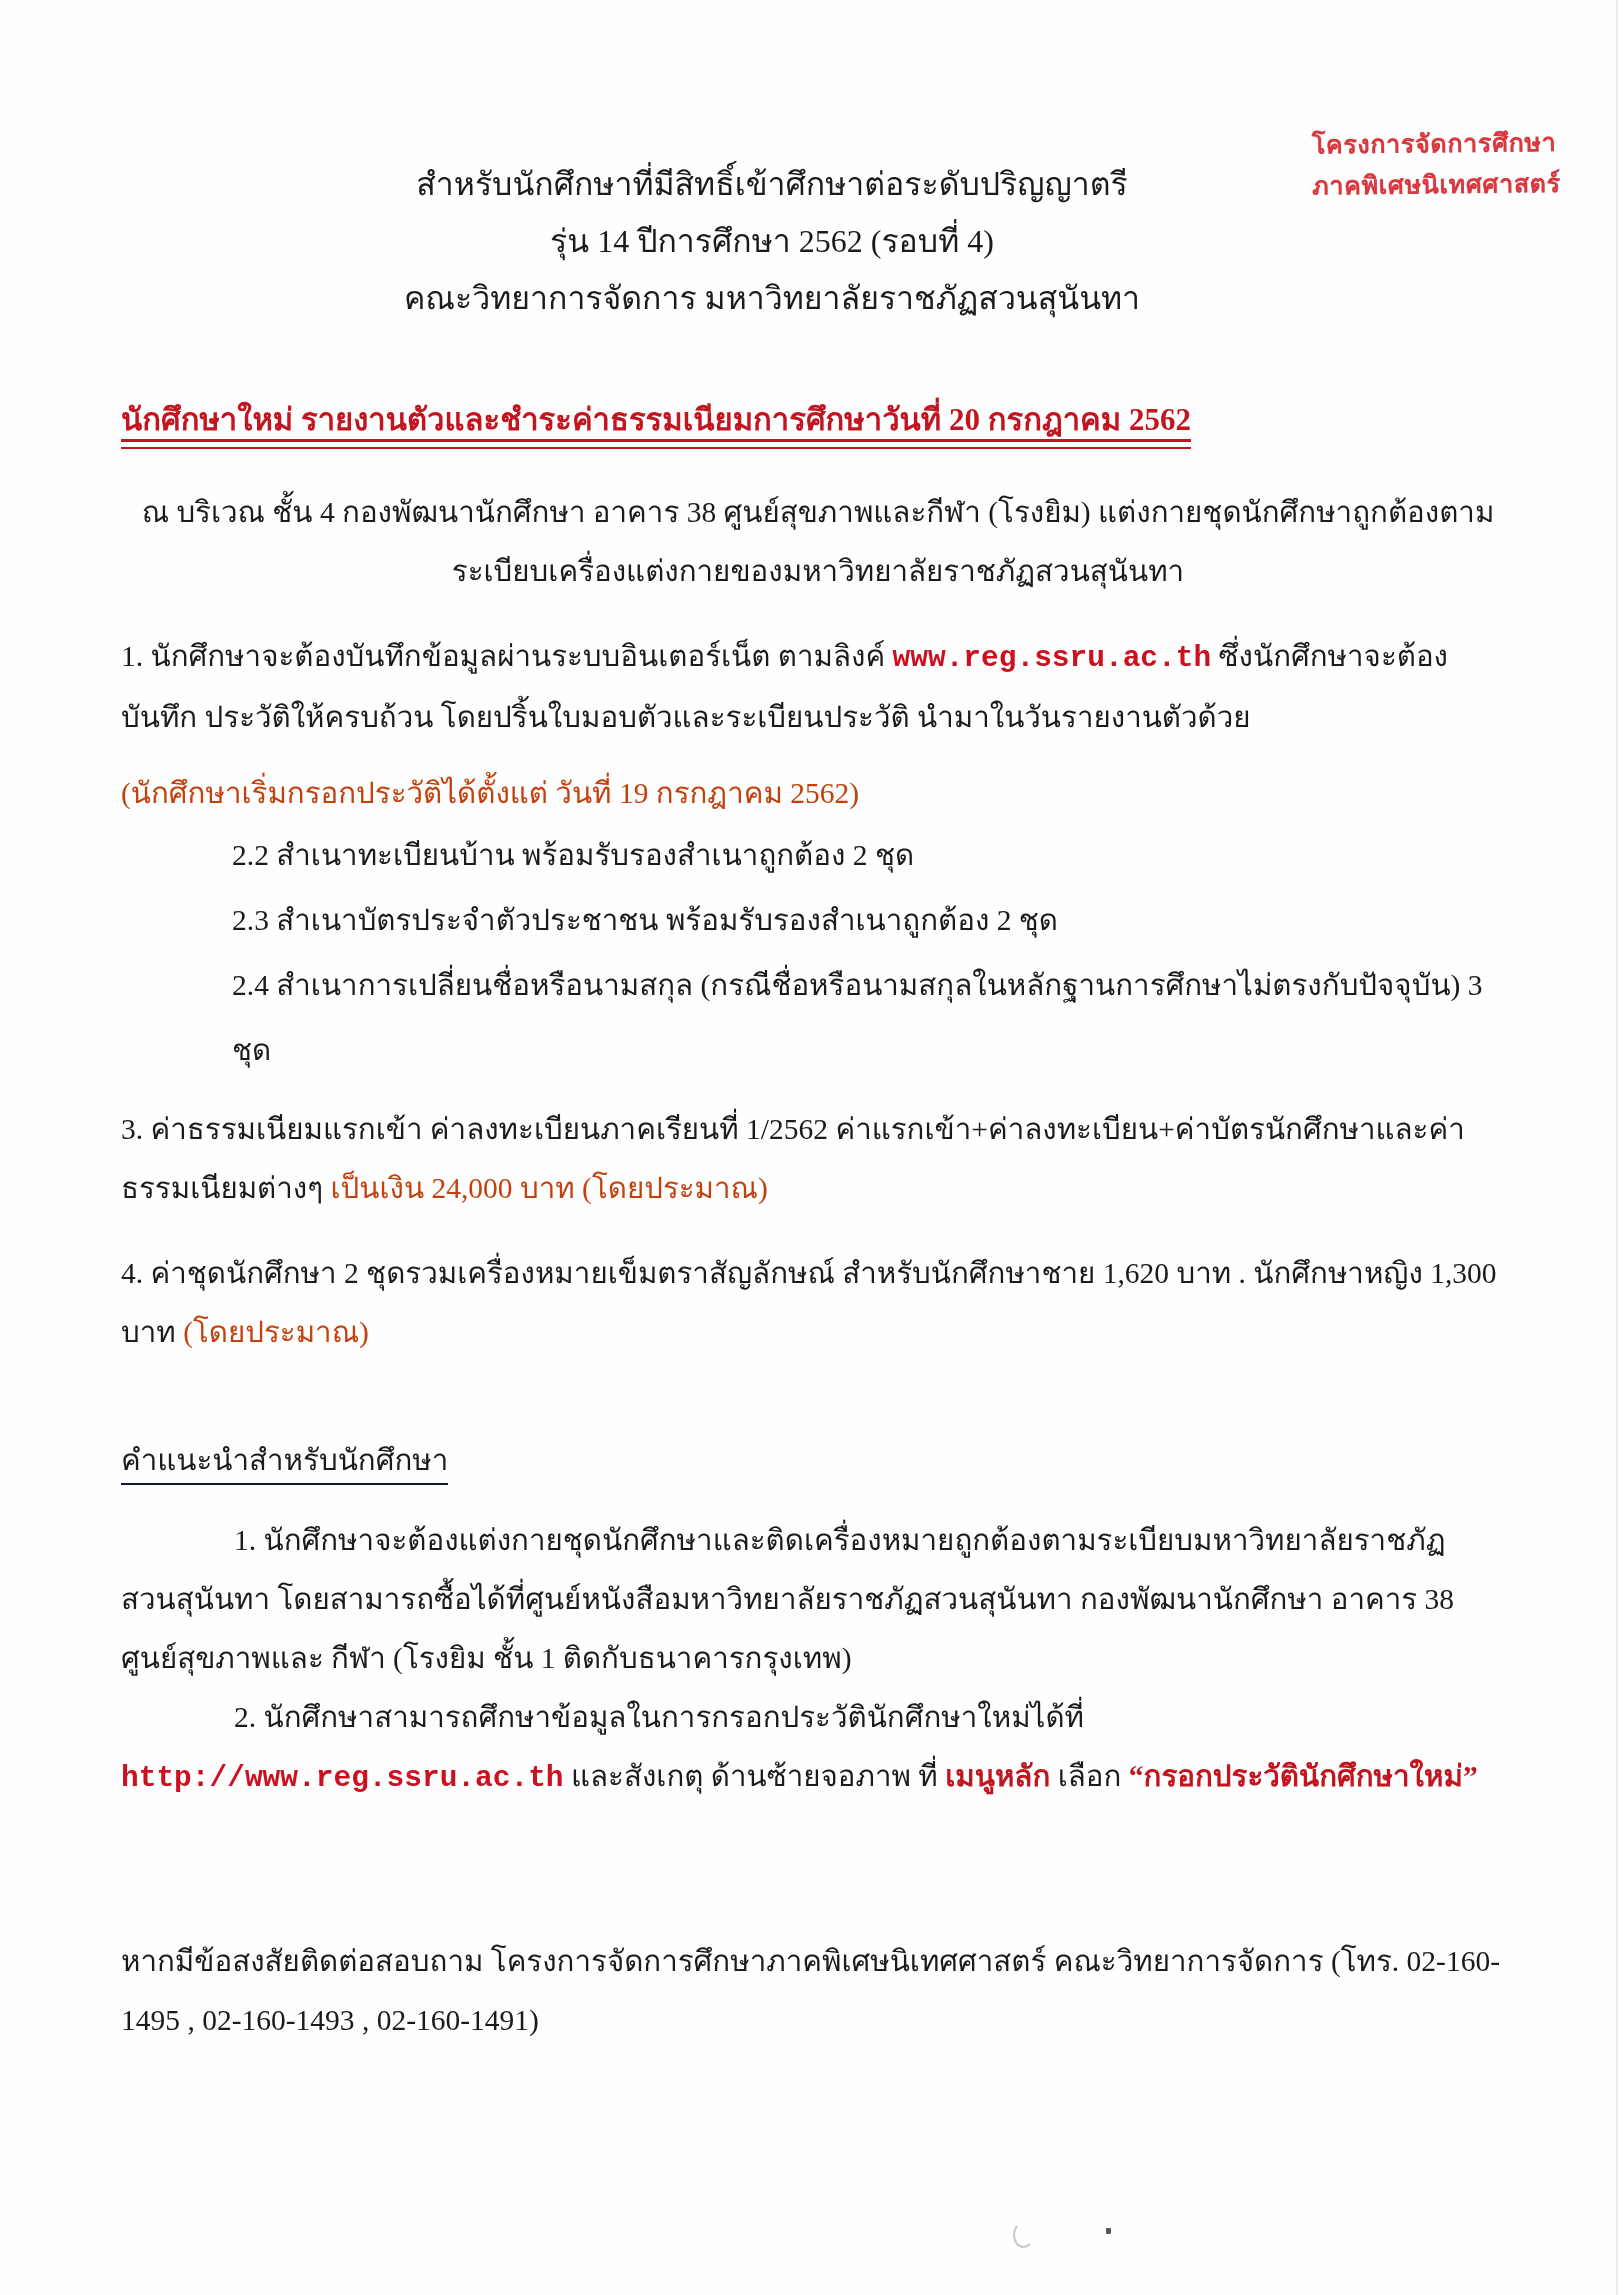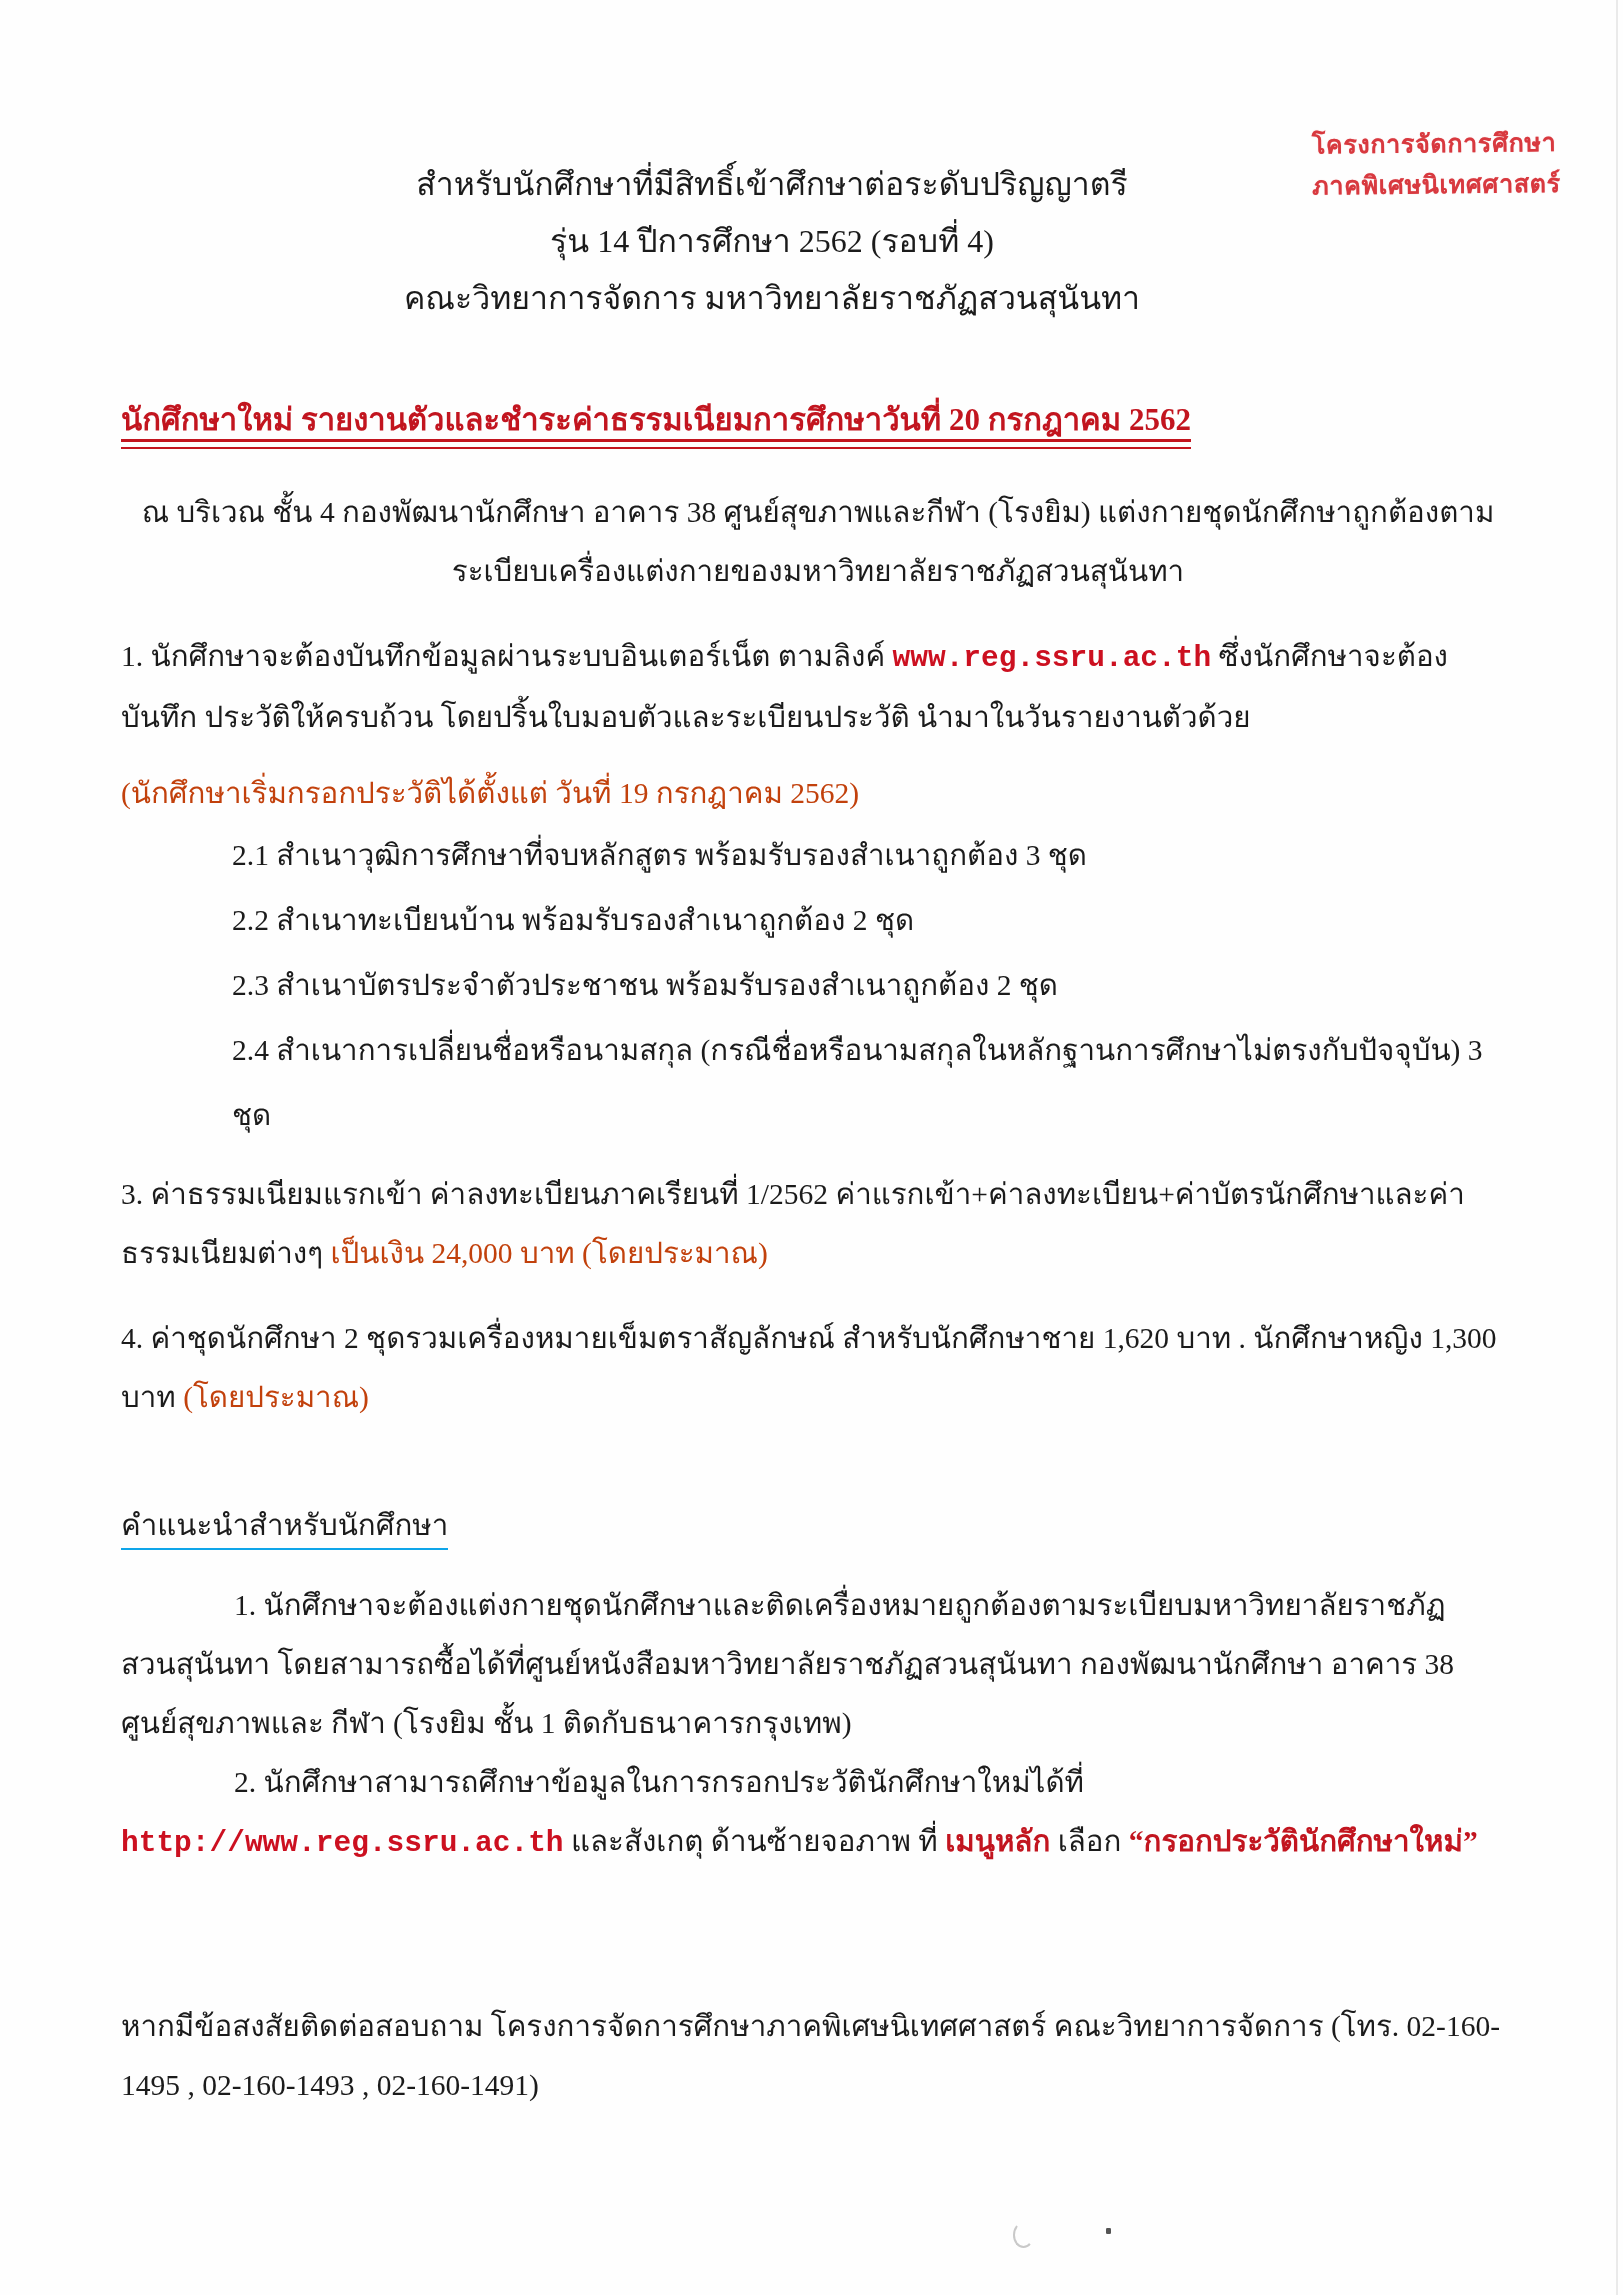--- a/index.html
+++ b/index.html
@@ -129,21 +129,21 @@
 
   .indent { text-indent: 113px; }
 
   .advice-heading {
     margin-top: 77px;
     font-size: 29.5px;
     line-height: 42px;
   }
   .advice-heading span {
     display: inline-block;
-    border-bottom: 2px solid #0ea5e9;
+    border-bottom: 2px solid #0f172a;
     padding-bottom: 2.6px;
   }
 
   .contact {
     margin-top: 124px;
   }
 </style>
 </head>
 <body>
 
@@ -169,21 +169,20 @@
       <span class="u2"><span class="u1">นักศึกษาใหม่ รายงานตัวและชำระค่าธรรมเนียมการศึกษาวันที่ 20 กรกฎาคม 2562</span></span>
     </div>
 
     <p class="body-par mt-lg">ณ บริเวณ ชั้น 4 กองพัฒนานักศึกษา อาคาร 38 ศูนย์สุขภาพและกีฬา (โรงยิม) แต่งกายชุดนักศึกษาถูกต้องตามระเบียบเครื่องแต่งกายของมหาวิทยาลัยราชภัฏสวนสุนันทา</p>
 
     <p class="body-par mt-md"><span>1.  นักศึกษาจะต้องบันทึกข้อมูลผ่านระบบอินเตอร์เน็ต ตามลิงค์ </span><span class="url">www.reg.ssru.ac.th</span><span> ซึ่งนักศึกษาจะต้องบันทึก ประวัติให้ครบถ้วน โดยปริ้นใบมอบตัวและระเบียนประวัติ นำมาในวันรายงานตัวด้วย</span></p>
 
     <p class="body-par mt-sm red">(นักศึกษาเริ่มกรอกประวัติได้ตั้งแต่ วันที่ 19 กรกฎาคม 2562)</p>
 
 
-    <p class="subitem mt-sm">2.1 สำเนาวุฒิการศึกษาที่จบหลักสูตร พร้อมรับรองสำเนาถูกต้อง 3 ชุด</p>
     <p class="subitem">2.2 สำเนาทะเบียนบ้าน พร้อมรับรองสำเนาถูกต้อง 2 ชุด</p>
     <p class="subitem">2.3 สำเนาบัตรประจำตัวประชาชน พร้อมรับรองสำเนาถูกต้อง 2 ชุด</p>
     <p class="subitem">2.4 สำเนาการเปลี่ยนชื่อหรือนามสกุล (กรณีชื่อหรือนามสกุลในหลักฐานการศึกษาไม่ตรงกับปัจจุบัน) 3 ชุด</p>
 
     <p class="body-par mt-sm"><span>3.  ค่าธรรมเนียมแรกเข้า ค่าลงทะเบียนภาคเรียนที่ 1/2562  ค่าแรกเข้า+ค่าลงทะเบียน+ค่าบัตรนักศึกษาและค่าธรรมเนียมต่างๆ </span><span class="red">เป็นเงิน 24,000 บาท (โดยประมาณ)</span></p>
 
     <p class="body-par mt-md"><span>4.  ค่าชุดนักศึกษา 2 ชุดรวมเครื่องหมายเข็มตราสัญลักษณ์ สำหรับนักศึกษาชาย 1,620 บาท . นักศึกษาหญิง 1,300 บาท </span><span class="red">(โดยประมาณ)</span></p>
 
     <div class="advice-heading">
       <span>คำแนะนำสำหรับนักศึกษา</span>

